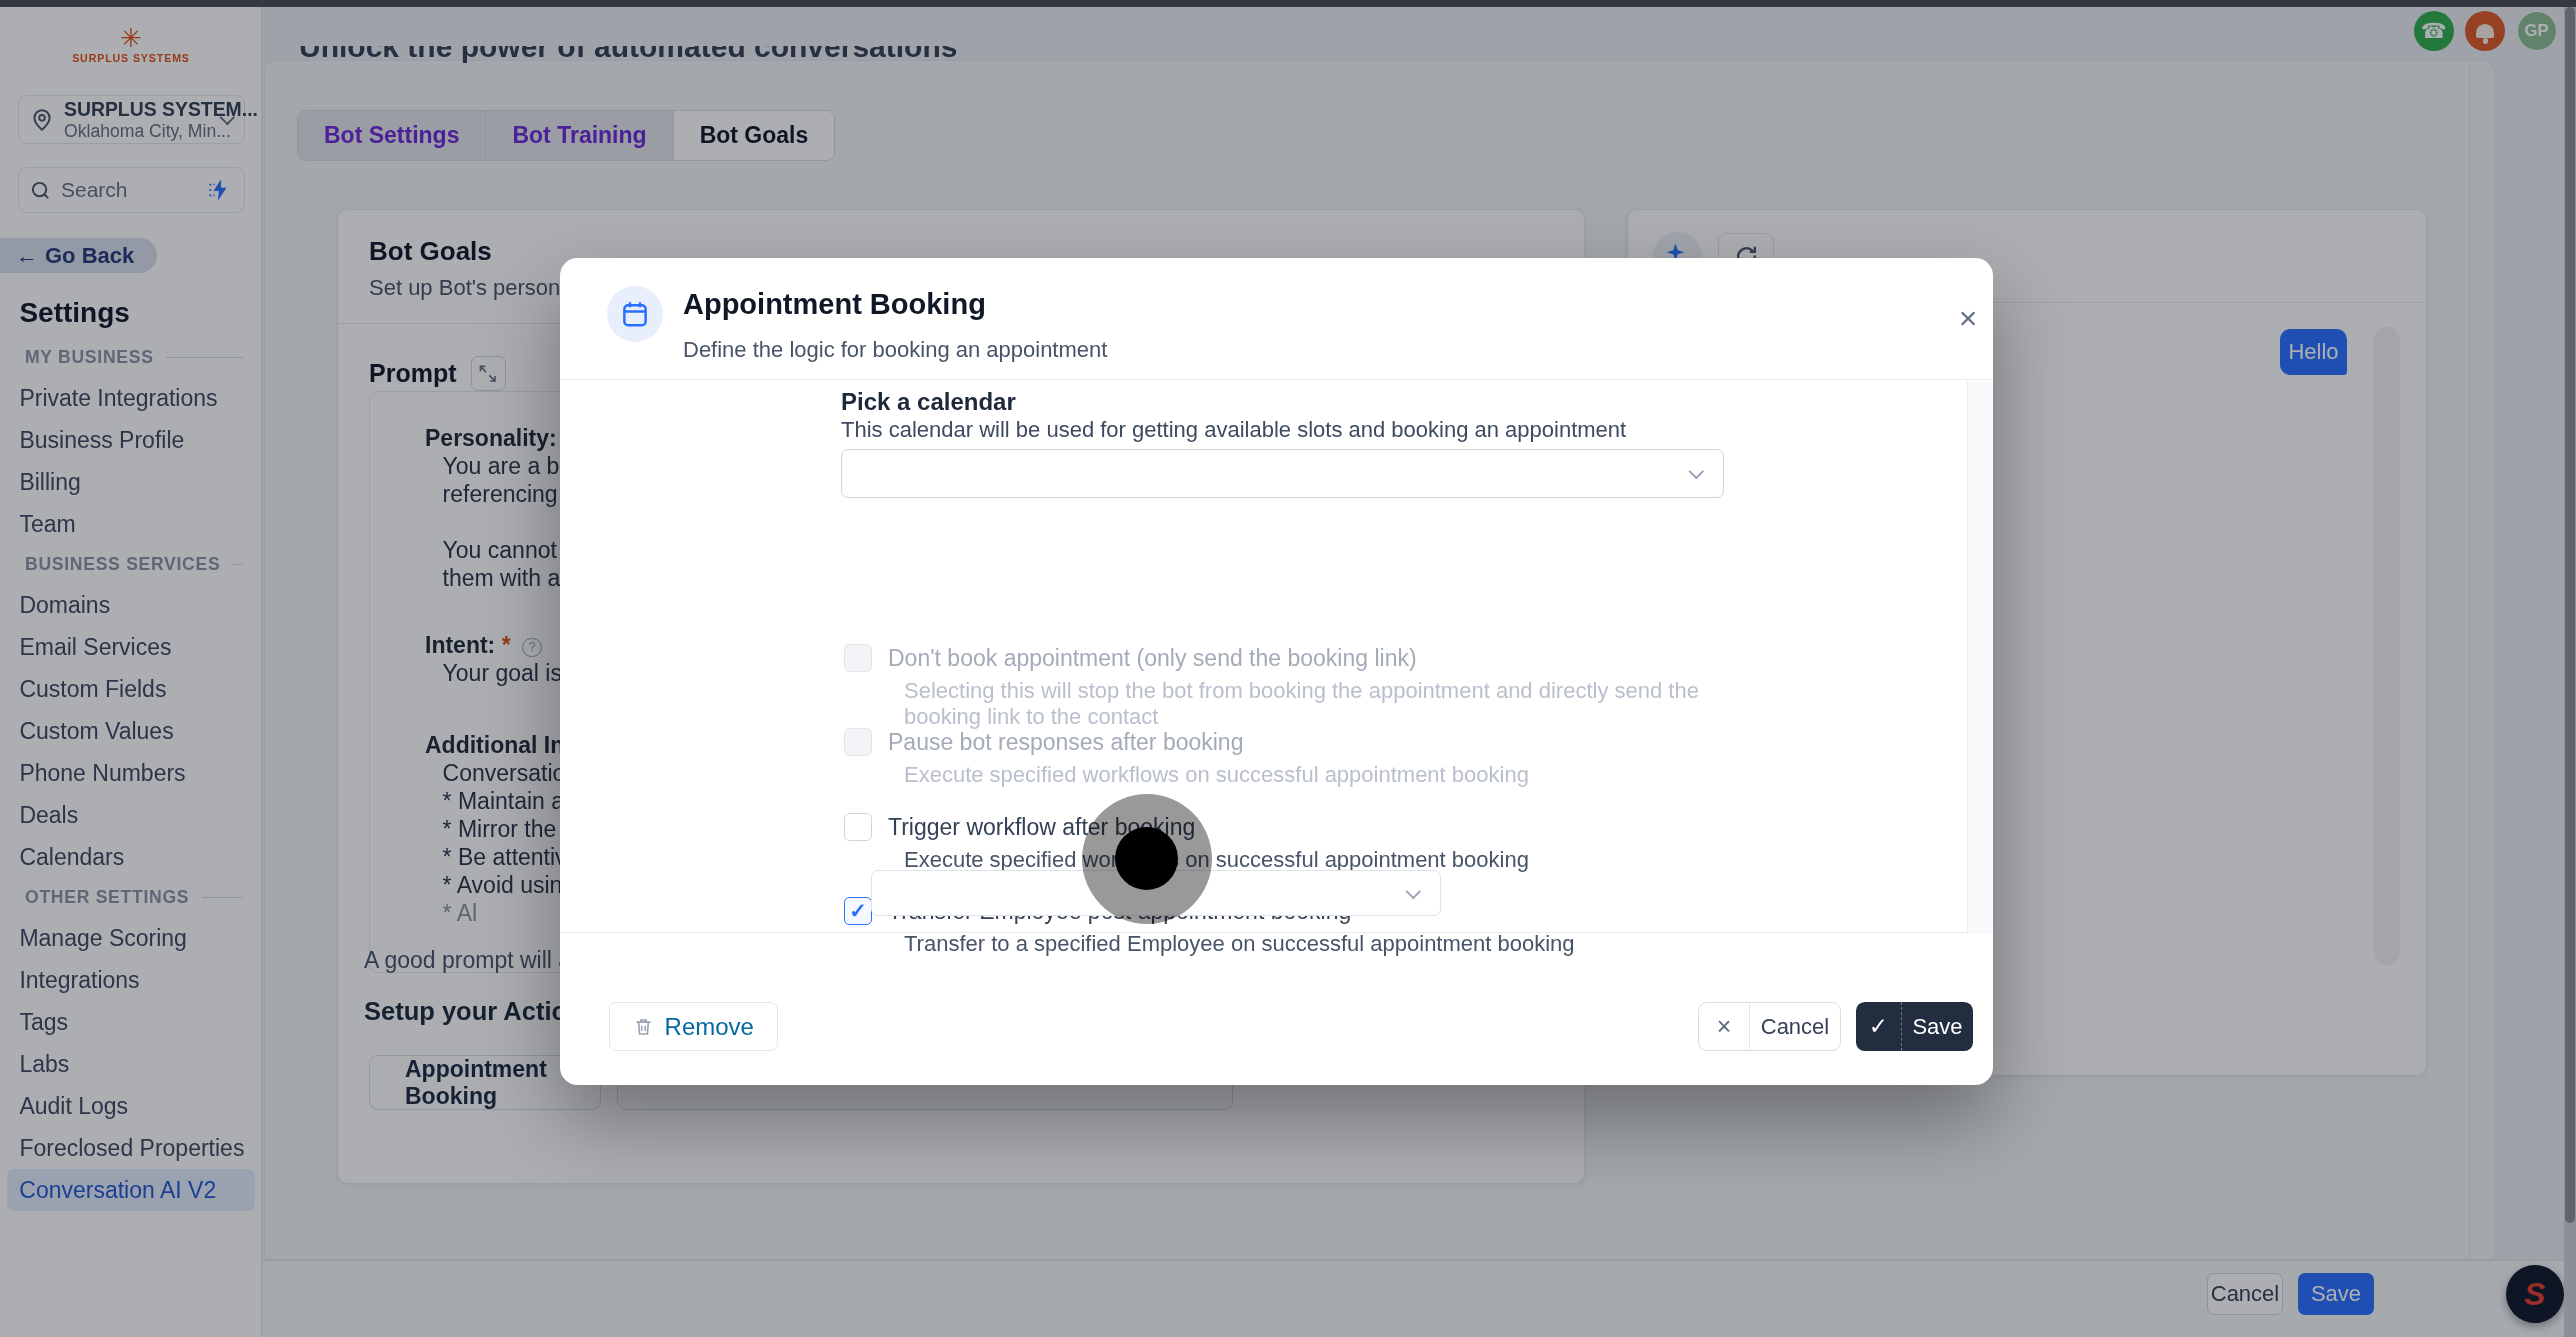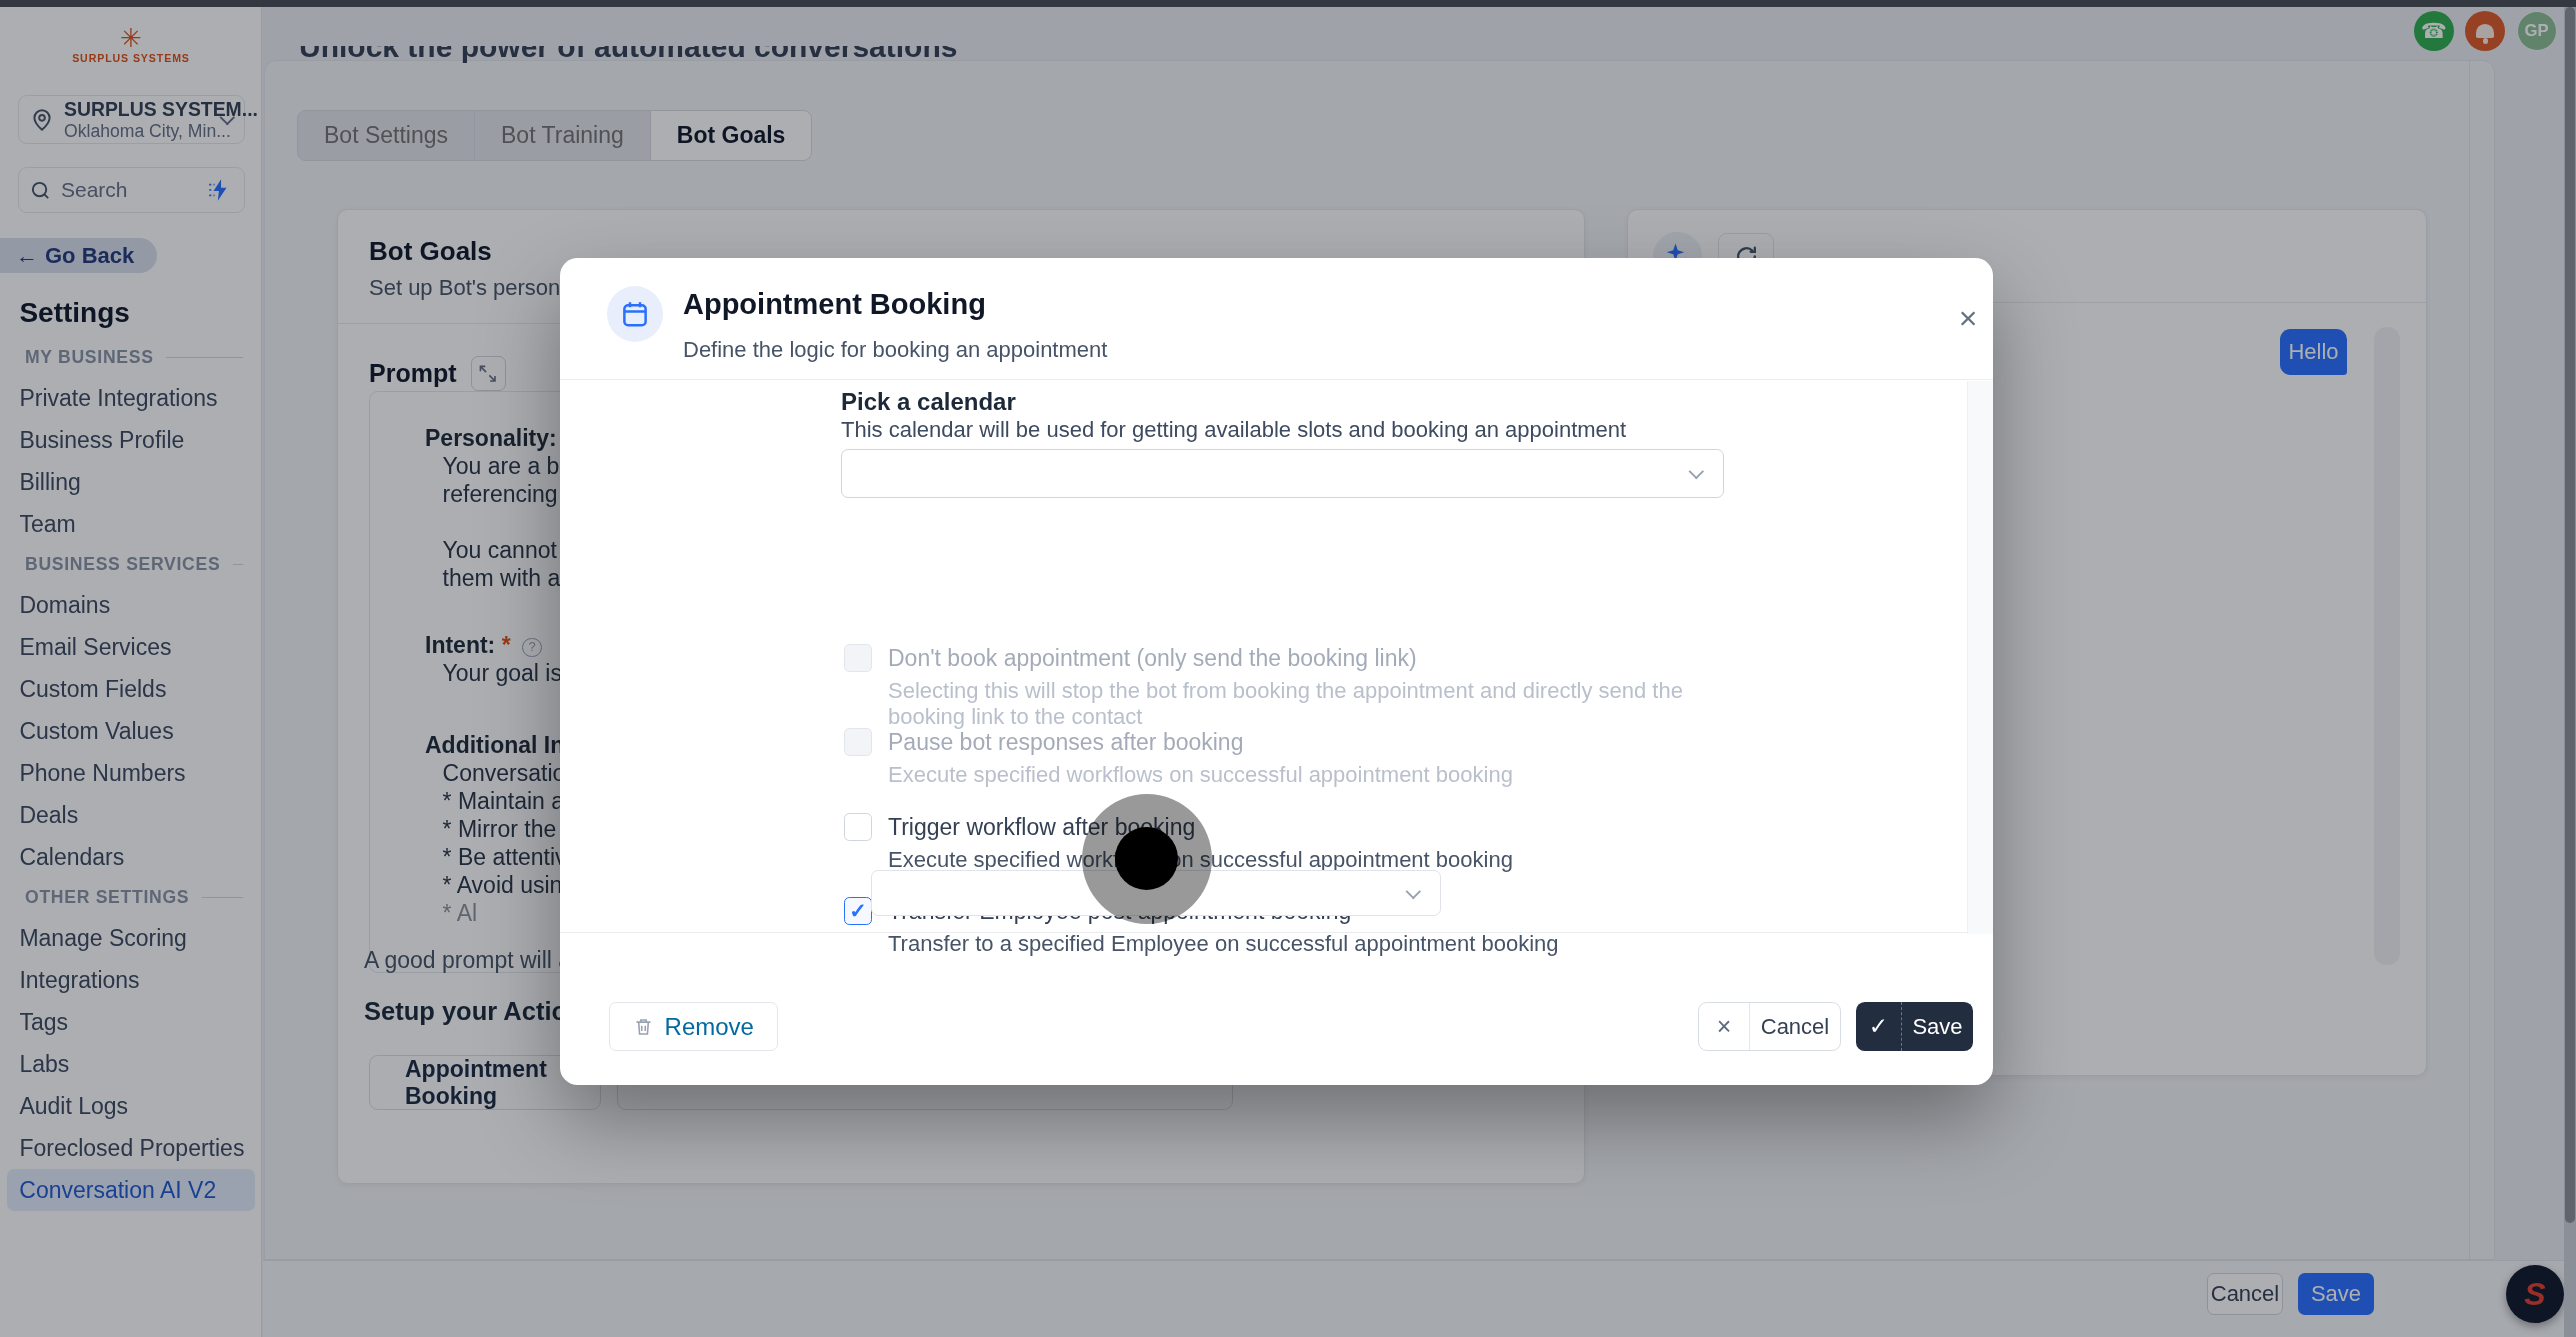--- a/index.html
+++ b/index.html
@@ -46,21 +46,21 @@
   .nav-item.active { margin:0 7px; padding-left:12.3px; background:#e6edfb; border-radius:7px; color:#2258d0; }
 
   
   .content-panel { left:264px; top:60px; width:2231px; height:1200px; background:#f3f4f6;
                    border:0.9px solid #e4e6ea; border-radius:12.3px 12.3px 0 0; }
   .vline { top:60px; width:0.9px; height:1200px; background:rgba(16,24,40,0.06); }
   .heading-clip { left:299px; top:46px; height:23px; overflow:hidden; width:792px; }
   .heading-clip h1 { margin-top:-16px; font-size:30px; font-weight:bold; color:#344054; white-space:nowrap; }
 
   .tabs { left:297px; top:110px; display:flex; height:51px; border:0.9px solid #d8dadf; border-radius:8.8px; overflow:hidden; background:#e4e6ea; }
-  .tab { display:flex; align-items:center; justify-content:center; padding:0 26px; font-size:23px; color:#737373; border-right:0.9px solid #d8dadf; cursor:pointer; }
+  .tab { display:flex; align-items:center; justify-content:center; padding:0 26px; font-size:23px; color:#6d28d9; border-right:0.9px solid #d8dadf; cursor:pointer;font-weight:bold; }
   .tab:last-child { border-right:none; }
   .tab.active { background:#ffffff; color:#101828; font-weight:bold; }
 
   .card { background:#ffffff; border:0.9px solid #e4e7ec; border-radius:10.6px; box-shadow:0 1.8px 5.3px rgba(16,24,40,0.05); }
   .goals-card { left:337px; top:209px; width:1248px; height:975px; }
   .goals-title { left:31px; top:26px; font-size:26px; font-weight:bold; color:#101828; }
   .goals-sub { left:31px; top:65px; font-size:22px; color:#475467; white-space:nowrap; }
   .goals-div { left:0; top:113px; width:1248px; height:0.9px; background:#e9eaee; }
   .prompt-row { left:31px; top:146px; display:flex; align-items:center; gap:14px; }
   .prompt-label { font-size:25px; font-weight:bold; color:#101828; }
@@ -123,21 +123,21 @@
   .sel1 { left:281px; top:69px; width:883px; height:49px; }
   .sel2 { left:311px; top:490px; width:570px; height:46px; border-color:#e0e3e9; }
   .sel .chev { border-color:#98a2b3; transform:rotate(45deg); margin-top:-3.5px; }
   .opt { left:284px; width:889px; }
   .opt .row { display:flex; align-items:center; gap:16px; }
   .cbox { width:28px; height:28px; border-radius:5.3px; flex:0 0 28px; display:flex; align-items:center; justify-content:center; }
   .cbox.disabled { background:#f2f4f7; border:0.9px solid #e2e5ea; }
   .cbox.enabled { background:#fff; border:1.3px solid #d0d5dd; }
   .cbox.checked { background:#f5f8ff; border:1.8px solid #2970ff; color:#2970ff; font-size:21px; font-weight:bold; }
   .opt-label { font-size:23px; color:#344054; }
-  .opt-desc { margin-left:44px; margin-top:6.2px; font-size:22px; color:#475467; }
+  .opt-desc { margin-left:60px; margin-top:6.2px; font-size:22px; color:#475467; }
   .opt.off .opt-label { color:#a4abb8; }
   .opt.off .opt-desc { color:#b9c0cc; }
   .m-footer { left:0; top:675px; width:1433px; height:152px; }
   .remove-btn { left:49px; top:69px; height:49px; padding:0 23px; background:#fff; border:0.9px solid #e4e7ec; border-radius:7px;
                 display:flex; align-items:center; gap:10.6px; font-size:24px; color:#0369a1; cursor:pointer; }
   .mf-cancel { left:1138px; top:69px; width:143px; height:49px; background:#fff; border:0.9px solid #d8dce3; border-radius:8.8px;
                display:flex; align-items:center; cursor:pointer; overflow:hidden; }
   .mf-cancel .icpart { width:51px; height:100%; display:flex; align-items:center; justify-content:center;
                        border-right:0.9px solid #e5e7eb; color:#5c6b82; font-size:25px; }
   .mf-cancel .txt { flex:1; text-align:center; font-size:22px; color:#344054; }

